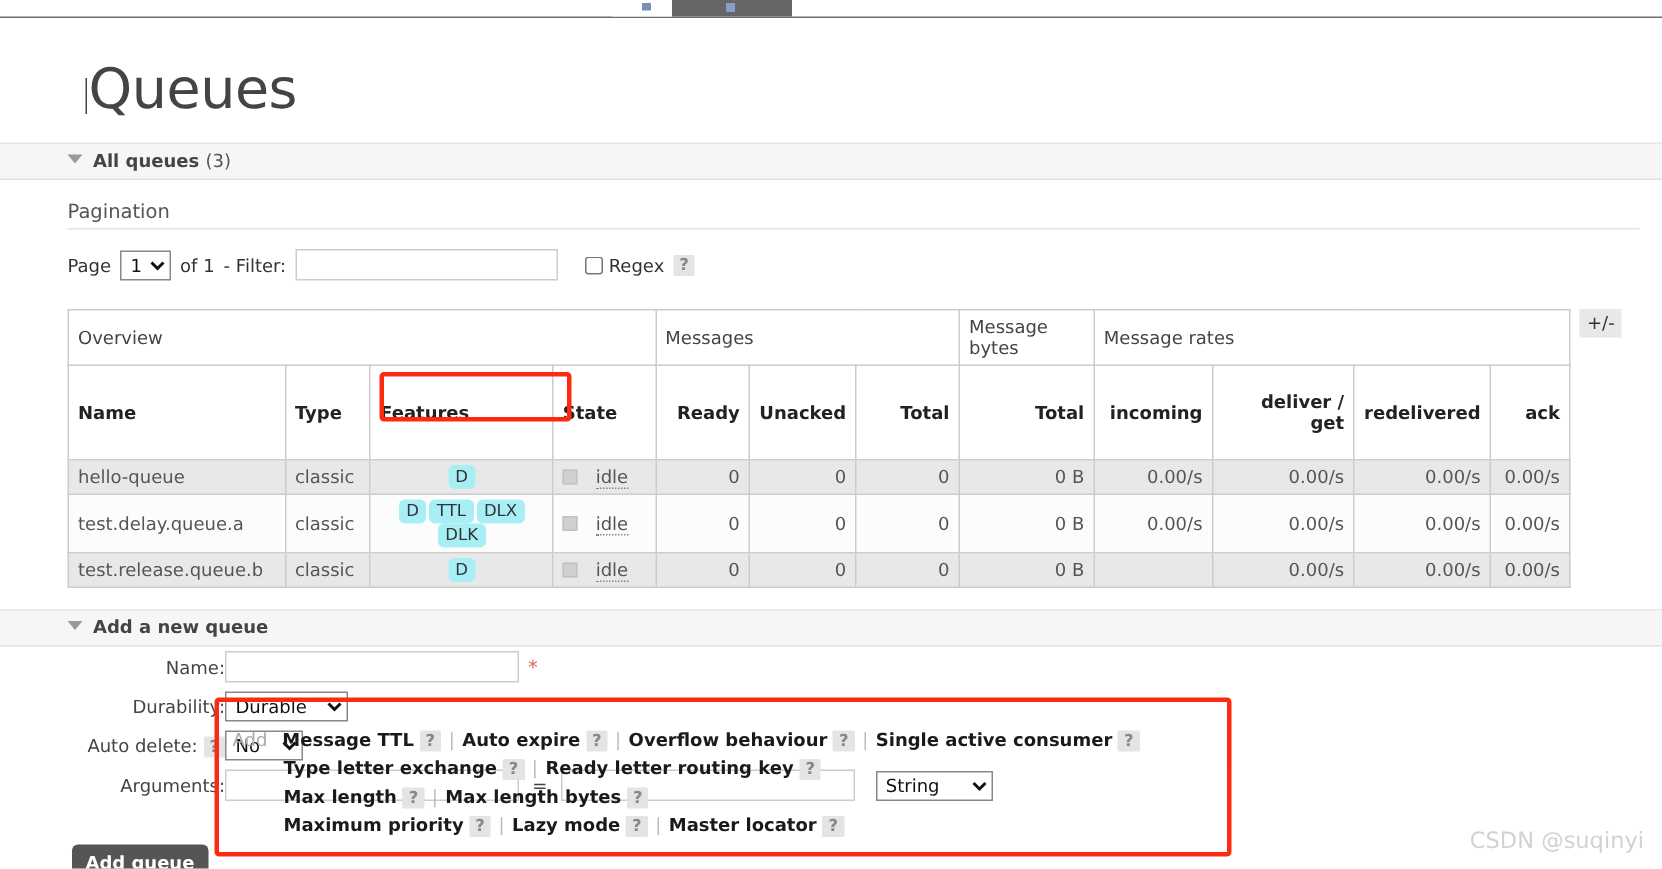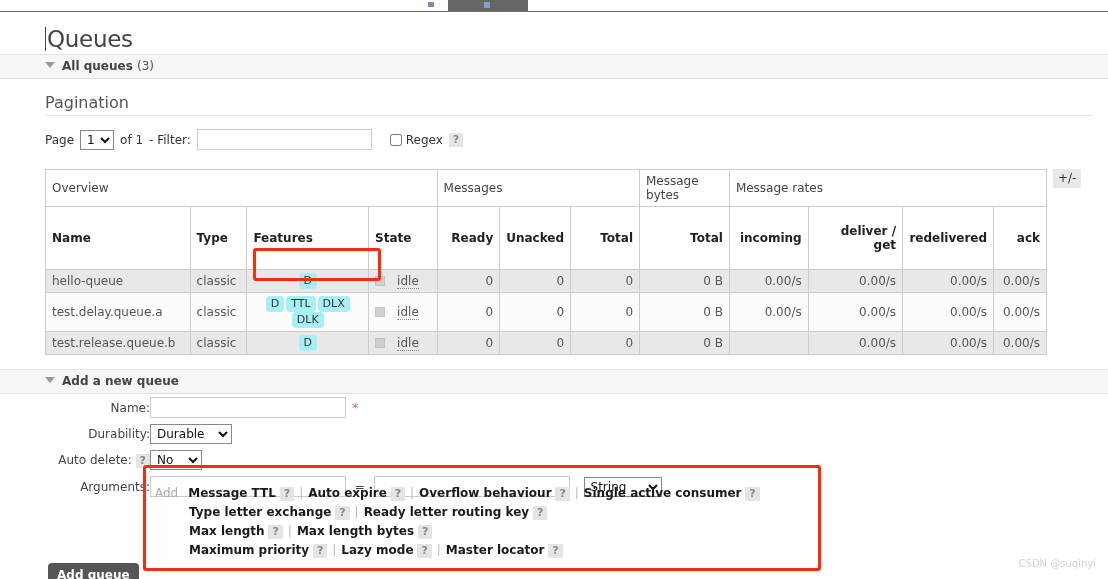--- a/index.html
+++ b/index.html
@@ -35,24 +35,24 @@
   .tabstrip .tab-fav2 {
     position: absolute; left: 428px; top: 2px; width: 6px; height: 5px;
     background: #7b8fb5;
   }
 
   
   .page { position: absolute; left: 0; top: 12px; width: 1108px; }
 
   h1.page-title {
     font-family: "DejaVu Sans", "Liberation Sans", sans-serif;
-    font-size: 23px;
+    font-size: 37px;
     font-weight: 400;
     color: #444;
-    margin: 0;
+    margin: 12px;
     padding: 14px 0 2px 45px;
     letter-spacing: -0.3px;
   }
   h1.page-title::before {
     content: "";
     display: inline-block;
     width: 1px; height: 24px;
     background: #444;
     vertical-align: -4px;
     margin-right: 1px;
@@ -75,21 +75,21 @@
     border-right: 5px solid transparent;
     border-top: 6px solid #9a9a9a;
     margin-right: 7px;
     vertical-align: 2px;
   }
   .section-band .count { font-weight: normal; color: #555; }
 
   
   .sub-label {
     padding: 14px 0 3px 45px;
-    font-size: 16px;
+    font-size: 13px;
     color: #555;
   }
   .hr-line {
     margin: 0 15px 0 45px;
     border-bottom: 1px solid #e4e4e4;
     height: 0;
   }
 
   .pagination-row {
     padding: 13px 12px 0 45px;
@@ -255,21 +255,21 @@
     left: 155px;
     top: 472px;
     width: 660px;
   }
   .args-block .indent { padding-left: 34px; }
 
   .watermark {
     position: absolute;
     right: 12px; bottom: 10px;
     color: #d2d2d2;
-    font-size: 10px;
+    font-size: 15px;
     font-family: "DejaVu Sans", "Liberation Sans", sans-serif;
   }
 </style>
 </head>
 <body>
 
 <div id="root">
 
   <div class="tabstrip">
     <div class="tab-inactive"></div>

